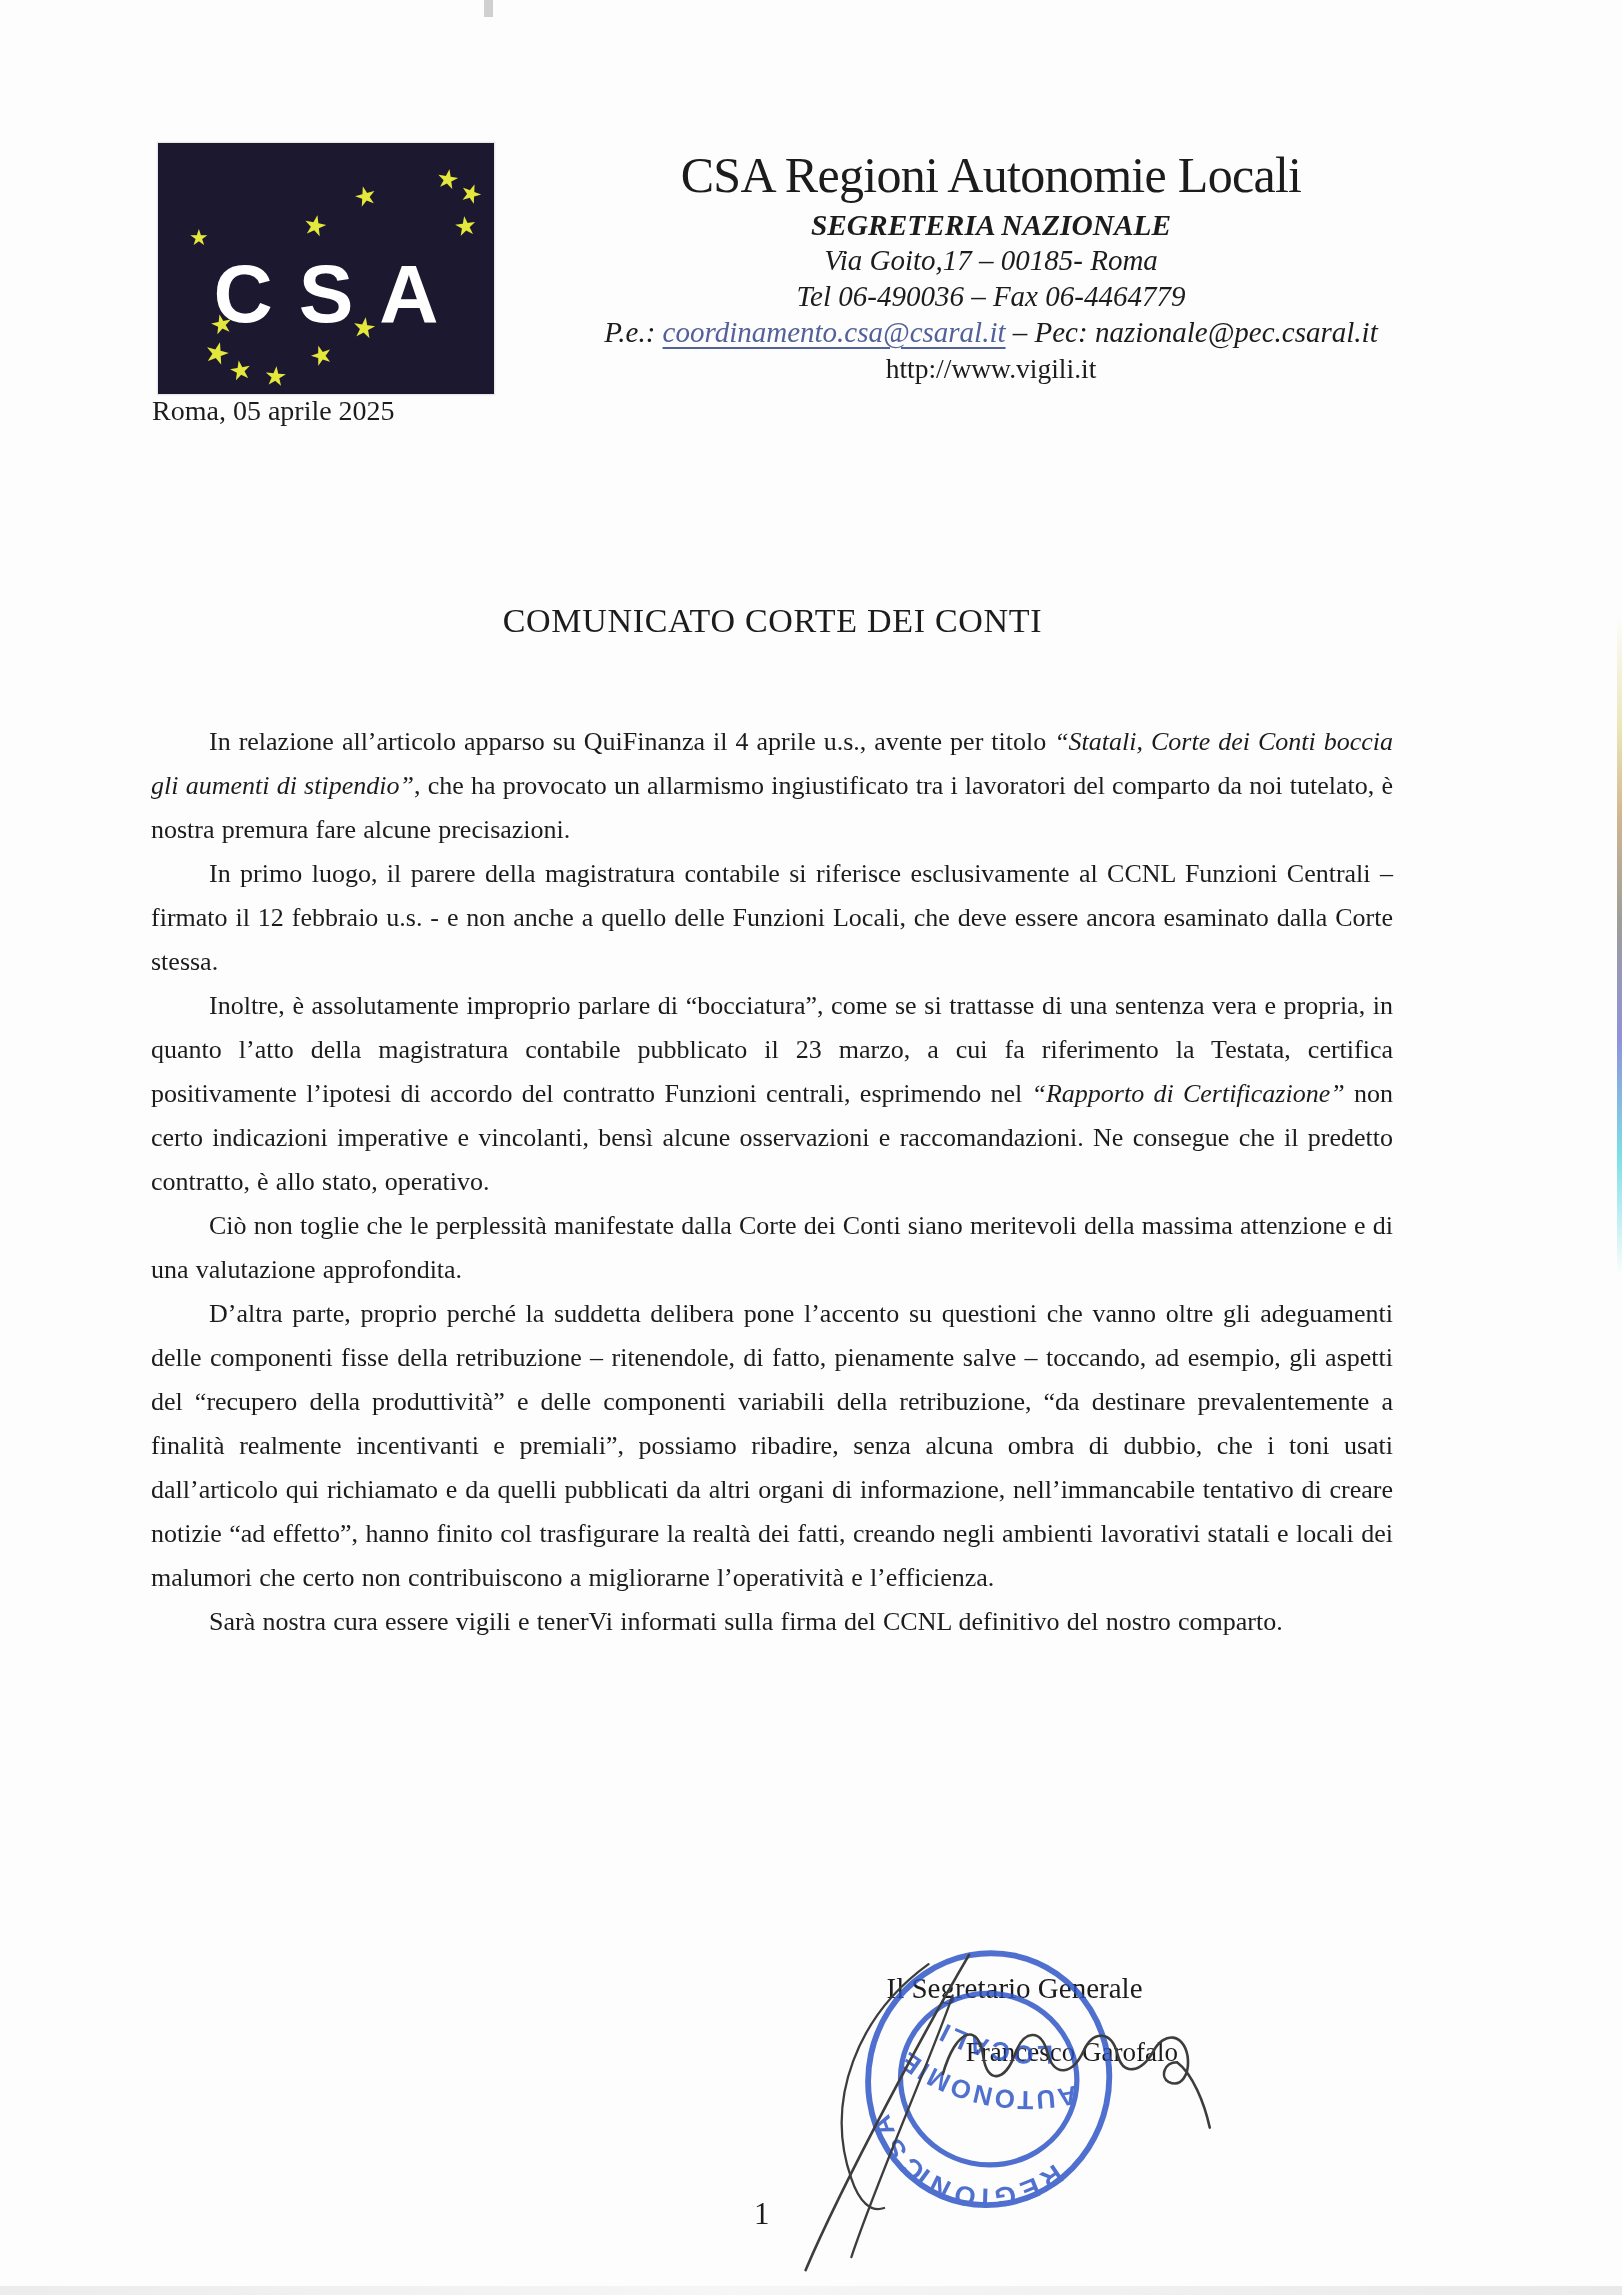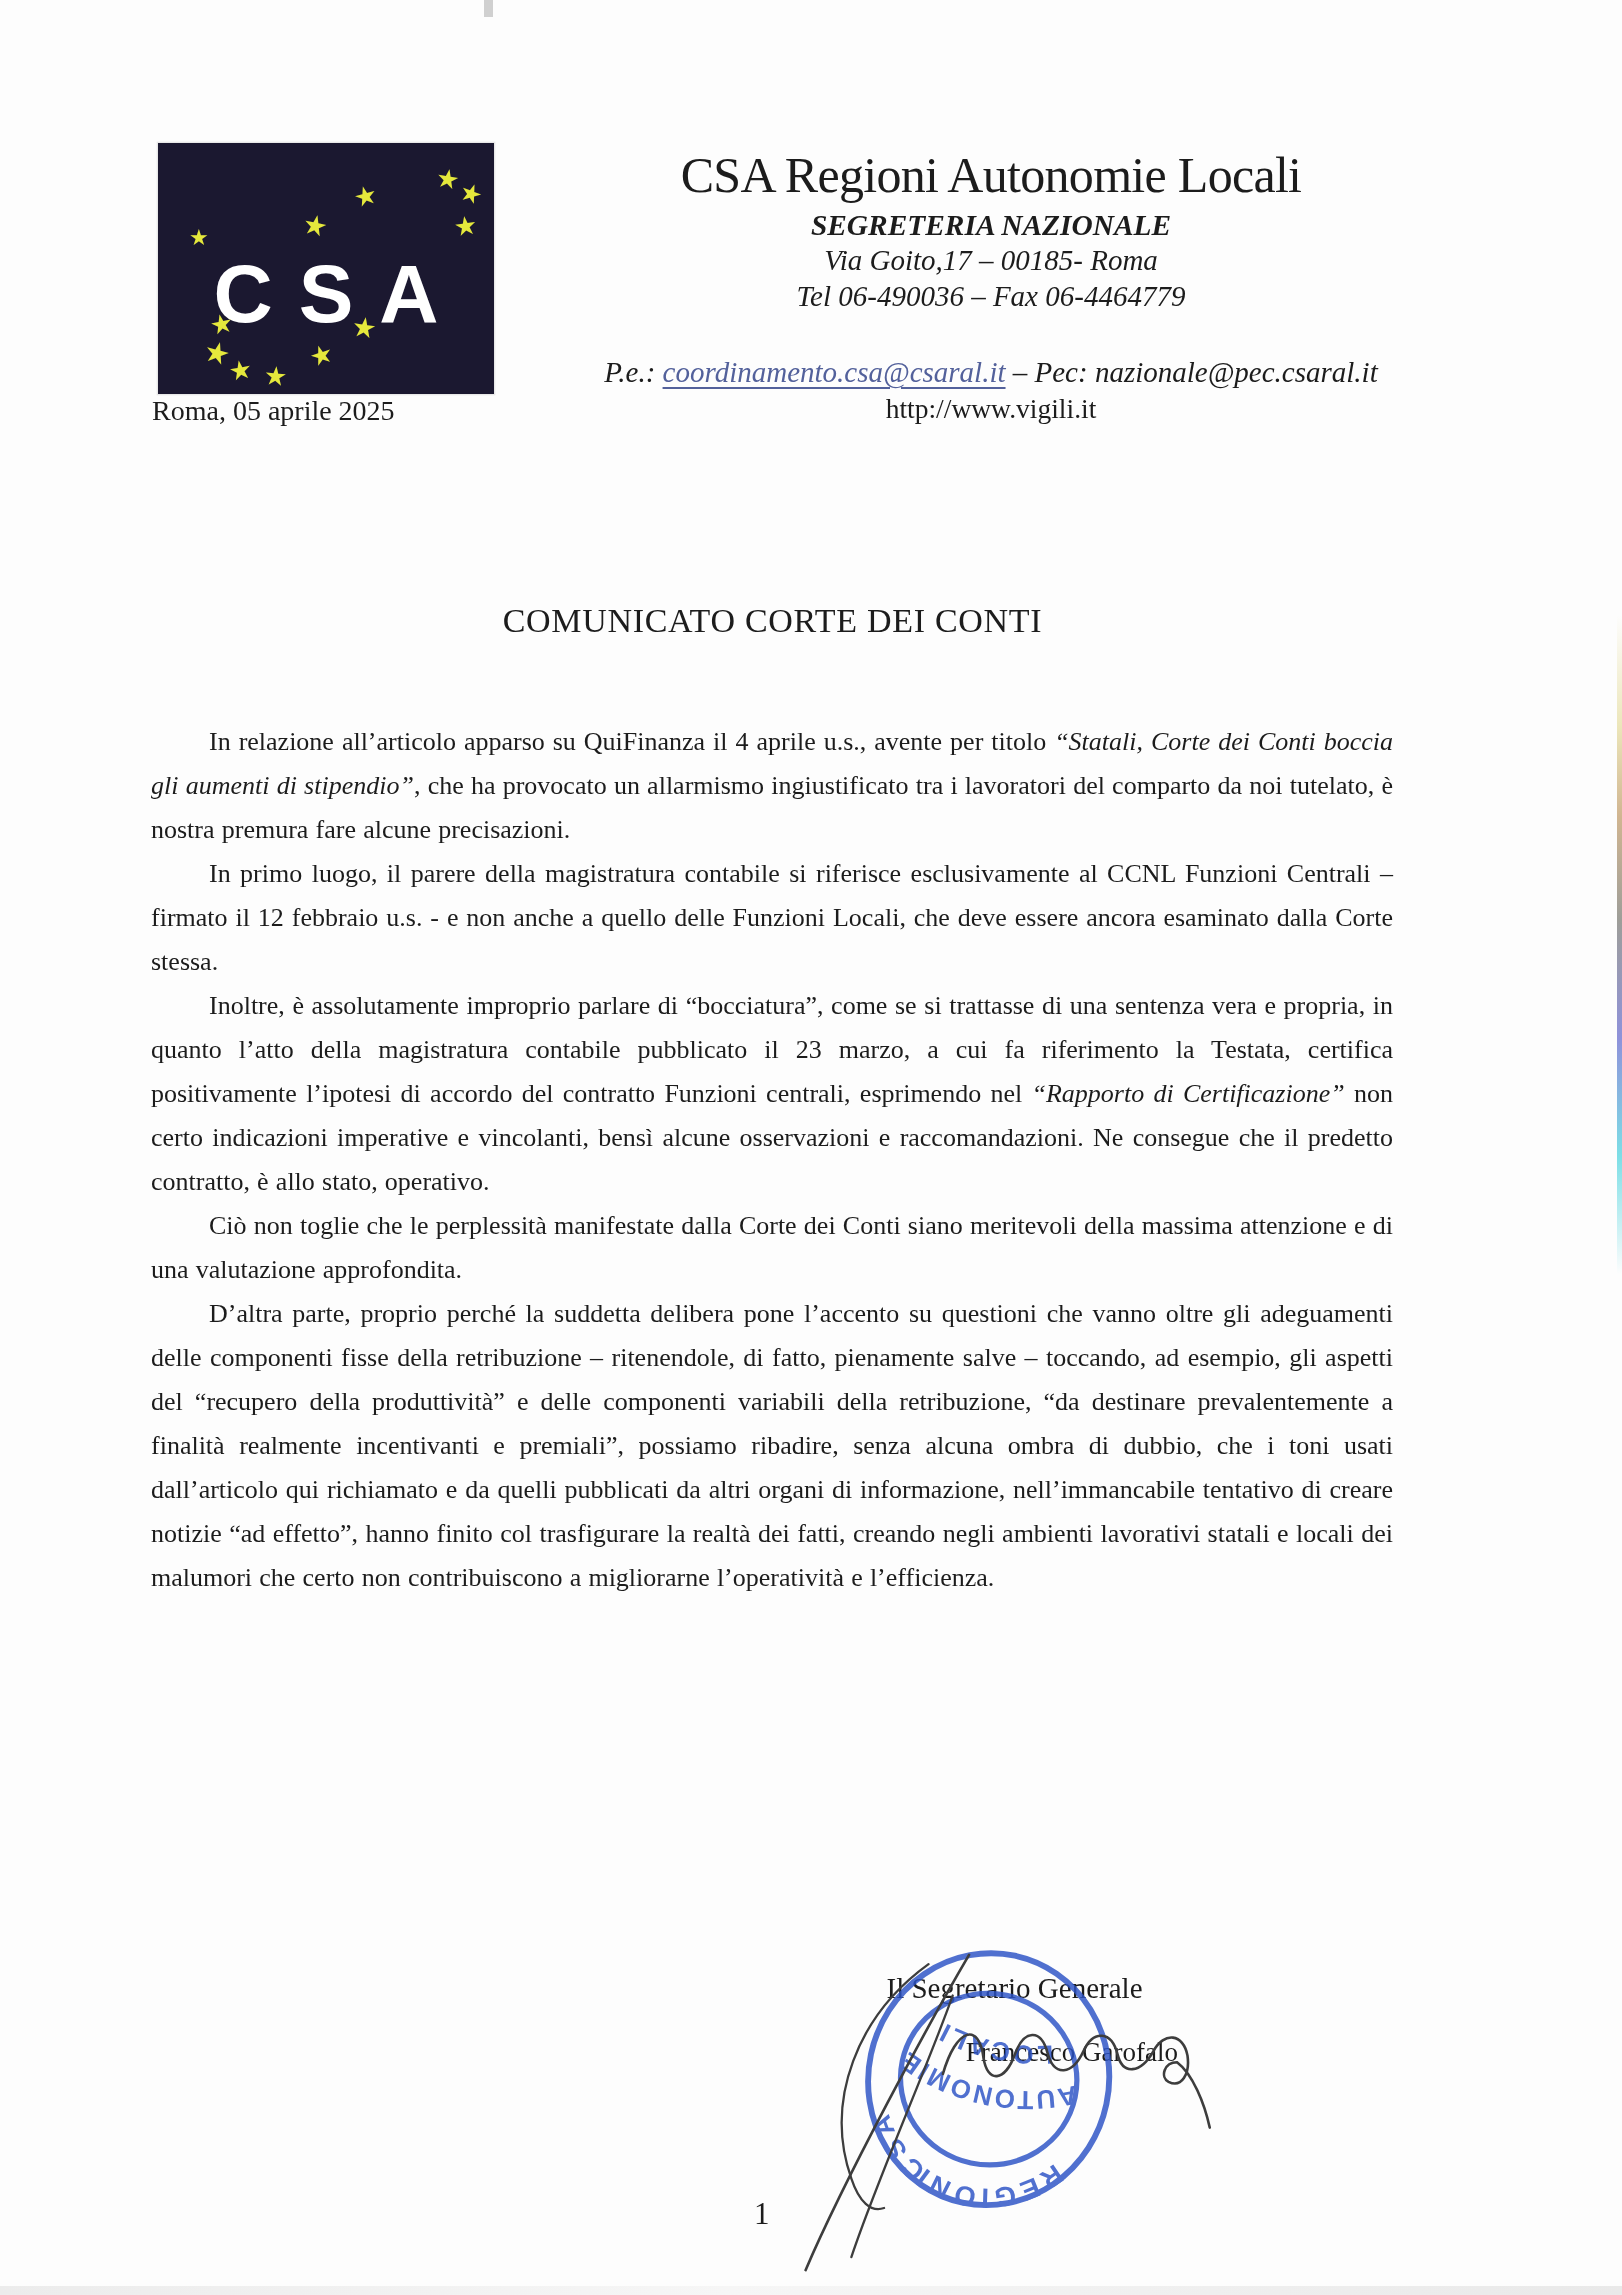--- a/index.html
+++ b/index.html
@@ -10,21 +10,21 @@
   
   .logo-box{position:absolute;left:158px;top:143px;width:336px;height:251px;background:#1b1830;box-shadow:0 0 0 1.3px #e8e8e8;}
   .logo-text{position:absolute;left:0;top:110px;width:336px;text-align:center;
     font-family:"Liberation Sans","DejaVu Sans",sans-serif;font-weight:bold;
     font-size:82px;color:#ffffff;letter-spacing:26px;text-indent:26px;line-height:1;}
   .star{position:absolute;line-height:1;display:inline-block;}
   .head-block{position:absolute;left:556px;top:148px;width:870px;text-align:center;}
   .org-name{font-size:50px;font-weight:normal;line-height:54px;letter-spacing:-0.7px;}
   .dept{font-size:29.4px;font-weight:bold;font-style:italic;line-height:33px;margin-top:6.5px;}
   .addr,.phone{font-size:29px;font-style:italic;line-height:36px;}
-  .email-line{font-size:29px;font-style:italic;line-height:37px;margin-top:40px;}
+  .email-line{font-size:29px;font-style:italic;line-height:37px;}
   .email-link{color:#53619b;text-decoration:underline;text-decoration-thickness:2px;text-underline-offset:4.6px;cursor:pointer;}
   .website{font-size:27.5px;line-height:36px;}
   .date-line{position:absolute;left:152px;top:395px;font-size:28px;}
   
   .doc-title{position:absolute;left:151px;top:602px;width:1243px;text-align:center;
     font-size:34px;letter-spacing:0.7px;white-space:nowrap;}
   .body-text{position:absolute;left:151px;top:720px;width:1242px;
     font-size:26px;line-height:44px;text-align:justify;word-spacing:0.7px;hyphens:none;}
   .body-text p{margin:0;text-indent:58px;}
   
@@ -73,20 +73,21 @@
   <div class="date-line">Roma, 05 aprile 2025</div>
 
   <div class="doc-title">COMUNICATO CORTE DEI CONTI</div>
 
   <div class="body-text">
       <p><span>In relazione all’articolo apparso su QuiFinanza il 4 aprile u.s., avente per titolo </span><i>“Statali, Corte dei Conti boccia gli aumenti di stipendio”</i><span>, che ha provocato un allarmismo ingiustificato tra i lavoratori del comparto da noi tutelato, è nostra premura fare alcune precisazioni.</span></p>
       <p><span>In primo luogo, il parere della magistratura contabile si riferisce esclusivamente al CCNL Funzioni Centrali – firmato il 12 febbraio u.s. - e non anche a quello delle Funzioni Locali, che deve essere ancora esaminato dalla Corte stessa.</span></p>
       <p><span>Inoltre, è assolutamente improprio parlare di “bocciatura”, come se si trattasse di una sentenza vera e propria, in quanto l’atto della magistratura contabile pubblicato il 23 marzo, a cui fa riferimento la Testata, certifica positivamente l’ipotesi di accordo del contratto Funzioni centrali, esprimendo nel </span><i>“Rapporto di Certificazione”</i><span> non certo indicazioni imperative e vincolanti, bensì alcune osservazioni e raccomandazioni. Ne consegue che il predetto contratto, è allo stato, operativo.</span></p>
       <p><span>Ciò non toglie che le perplessità manifestate dalla Corte dei Conti siano meritevoli della massima attenzione e di una valutazione approfondita.</span></p>
       <p><span>D’altra parte, proprio perché la suddetta delibera pone l’accento su questioni che vanno oltre gli adeguamenti delle componenti fisse della retribuzione – ritenendole, di fatto, pienamente salve – toccando, ad esempio, gli  aspetti del “recupero della produttività” e delle componenti variabili della retribuzione, “da destinare prevalentemente a finalità realmente incentivanti e premiali”, possiamo ribadire, senza alcuna ombra di dubbio, che i toni usati dall’articolo qui richiamato e da quelli pubblicati da altri organi di informazione, nell’immancabile tentativo di creare notizie “ad effetto”, hanno finito col trasfigurare la realtà dei fatti, creando negli ambienti lavorativi statali e locali dei malumori che certo non contribuiscono a migliorarne l’operatività e l’efficienza.</span></p>
+      <p><span>Sarà nostra cura essere vigili e tenerVi informati sulla firma del CCNL definitivo del nostro comparto.</span></p>
     </div>
 
   <div class="sig-role">Il Segretario Generale</div>
   <div class="sig-name">Francesco Garofalo</div>
 
   <svg class="overlay-svg" viewBox="0 0 750 578">
     <g transform="rotate(192 360 248)" opacity="0.82">
       <ellipse class="stamp-stroke" cx="360" cy="248" rx="184" ry="193" fill="none" stroke-width="9" stroke="#2b52c6"></ellipse>
       <ellipse class="stamp-stroke" cx="360" cy="248" rx="135" ry="131" fill="none" stroke-width="8" stroke="#2b52c6"></ellipse>
       <path id="ringArc" d="M 224 160 A 160 168 0 0 1 496 160" fill="none"></path>

